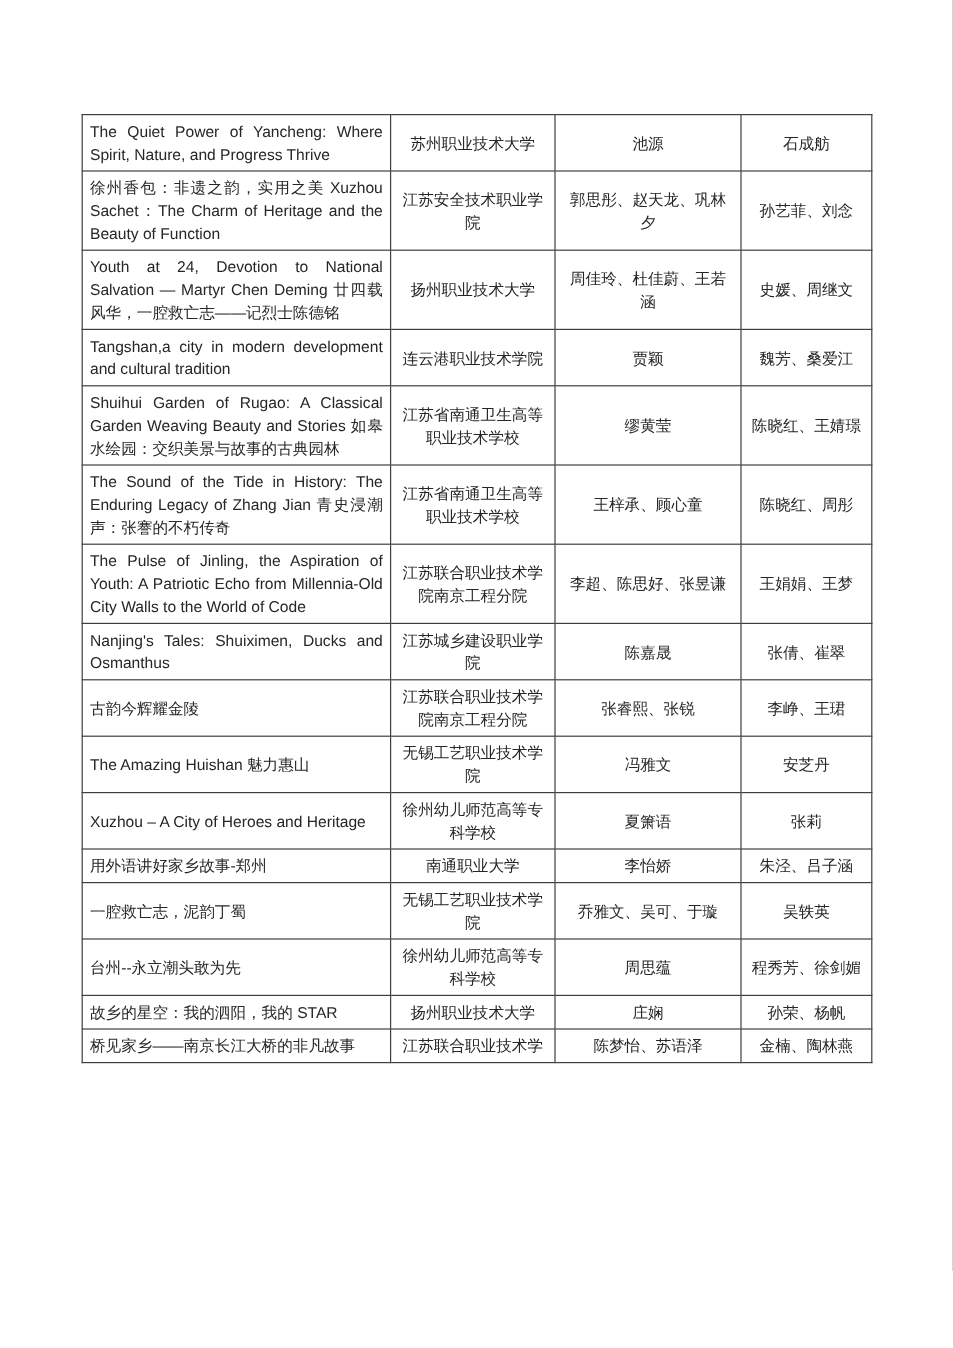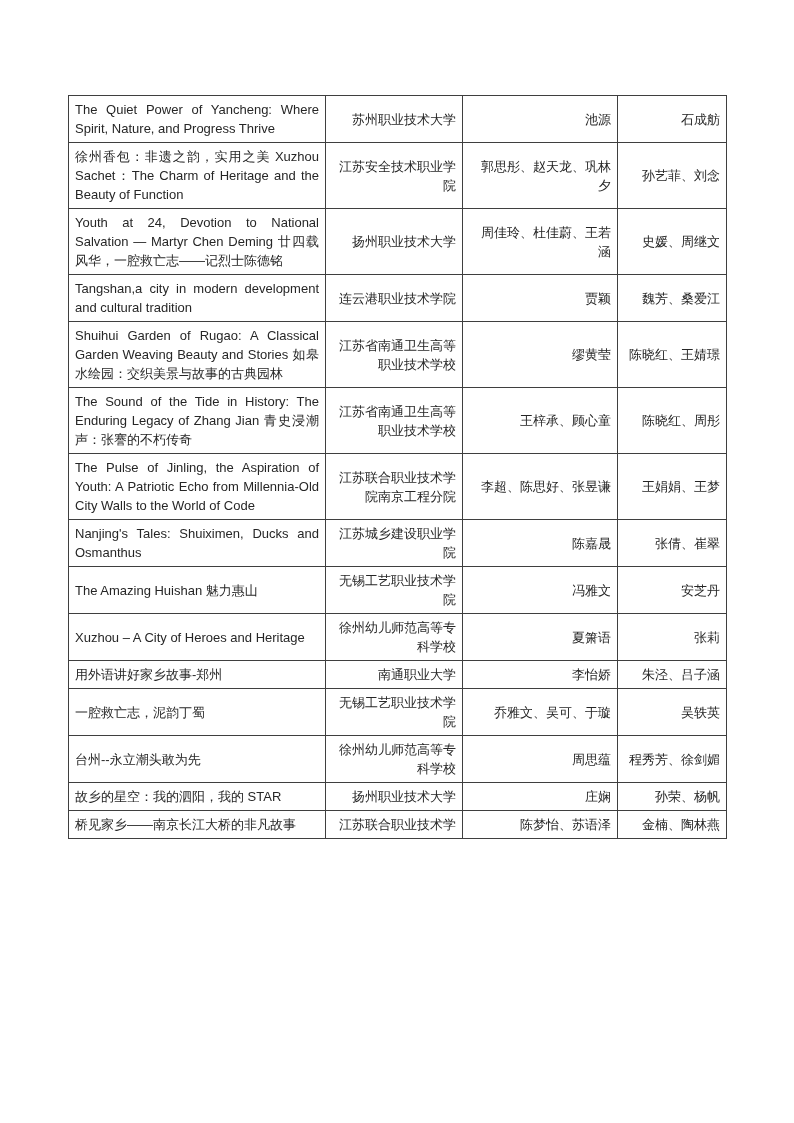--- a/index.html
+++ b/index.html
@@ -34,21 +34,21 @@
     word-break: break-word;
     overflow-wrap: break-word;
   }
   td.title-cell {
     text-align: justify;
     text-justify: inter-word;
     padding-left: 7px;
     padding-right: 7px;
   }
   td.inst-cell, td.part-cell, td.adv-cell {
-    text-align: right;
+    text-align: center;
     padding-left: 8px;
   }
 </style>
 </head>
 <body>
 
 <div class="doc-page">
   <table class="award-table">
     <colgroup>
       <col style="width:257px">
@@ -99,20 +99,26 @@
           <td class="part-cell">李超、陈思好、张昱谦</td>
           <td class="adv-cell">王娟娟、王梦</td>
         </tr>
         <tr>
           <td class="title-cell">Nanjing's Tales: Shuiximen, Ducks and Osmanthus</td>
           <td class="inst-cell">江苏城乡建设职业学院</td>
           <td class="part-cell">陈嘉晟</td>
           <td class="adv-cell">张倩、崔翠</td>
         </tr>
         <tr>
+          <td class="title-cell">古韵今辉耀金陵</td>
+          <td class="inst-cell">江苏联合职业技术学院南京工程分院</td>
+          <td class="part-cell">张睿熙、张锐</td>
+          <td class="adv-cell">李峥、王珺</td>
+        </tr>
+        <tr>
           <td class="title-cell">The Amazing Huishan 魅力惠山</td>
           <td class="inst-cell">无锡工艺职业技术学院</td>
           <td class="part-cell">冯雅文</td>
           <td class="adv-cell">安芝丹</td>
         </tr>
         <tr>
           <td class="title-cell">Xuzhou – A City of Heroes and Heritage</td>
           <td class="inst-cell">徐州幼儿师范高等专科学校</td>
           <td class="part-cell">夏箫语</td>
           <td class="adv-cell">张莉</td>

